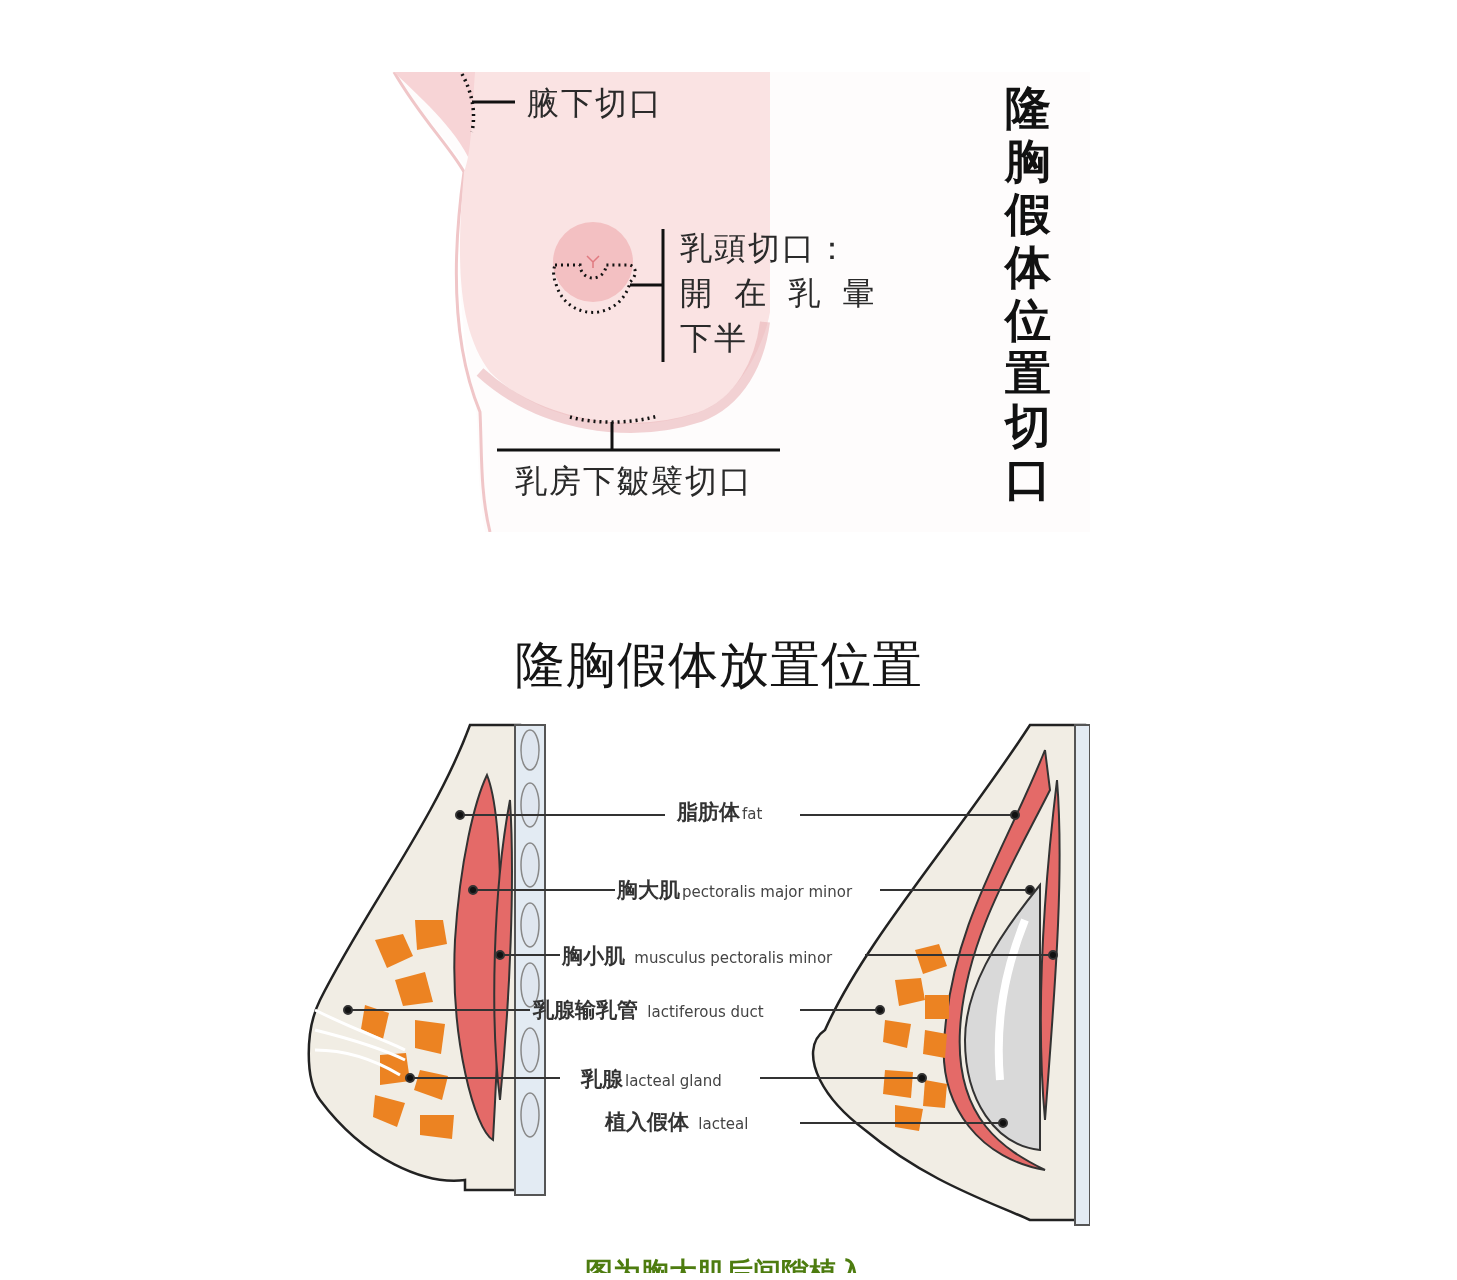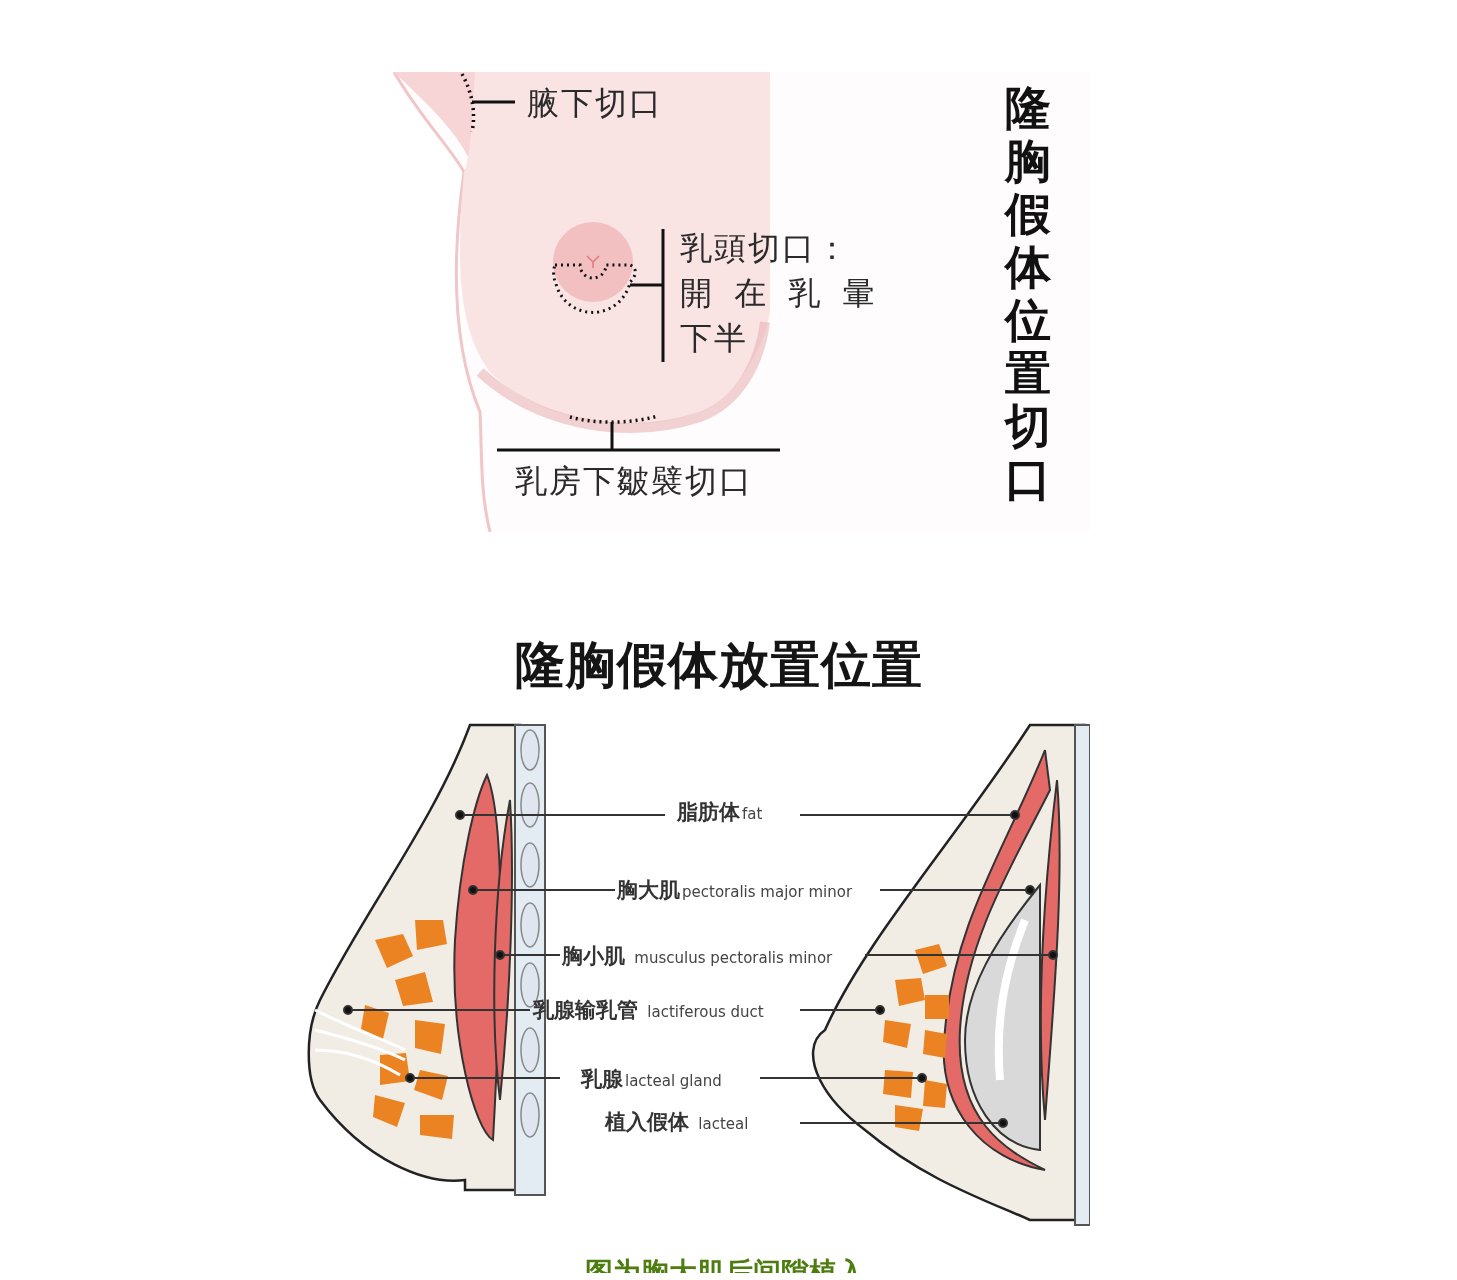--- a/index.html
+++ b/index.html
@@ -6,21 +6,21 @@
   body { width:1457px; height:1280px; position:relative; overflow:hidden;
          font-family:"DejaVu Sans","Liberation Sans",sans-serif; color:#1a1a1a; }
   .panel { position:absolute; }
   #top-panel { left:380px; top:72px; width:710px; height:460px; background:#fefcfc; }
   #bottom-panel { left:305px; top:560px; width:785px; height:670px; background:#ffffff; }
   .lbl { position:absolute; white-space:nowrap; color:#2a2a2a;text-align:right; }
   .top-lbl { font-size:32px; letter-spacing:2px; font-weight:400; }
   .vtitle { position:absolute; left:618px; top:10px; width:60px; font-size:46px; line-height:53px;
             font-weight:700; color:#111; text-align:center; }
   .vtitle span { display:block; }
-  .main-title { position:absolute; left:210px; top:72px; font-size:50px; font-weight:700; color:#151515; letter-spacing:1px; }
+  .main-title { position:absolute; left:210px; top:72px; font-size:50px; font-weight:400; color:#151515; letter-spacing:1px; }
   .ann { position:absolute; font-size:21px; font-weight:700; color:#333; white-space:nowrap;text-align:right; }
   .ann small { font-size:15px; font-weight:400; color:#444; margin-left:2px; }
   .cut-caption { position:absolute; left:280px; top:655px; font-size:28px; font-weight:700; color:#4d7c0f;
                  height:18px; overflow:hidden; line-height:36px;margin-top:40px; }
   svg { position:absolute; left:0; top:0; }
 </style>
 </head>
 <body>
 
 <div class="panel" id="top-panel">

